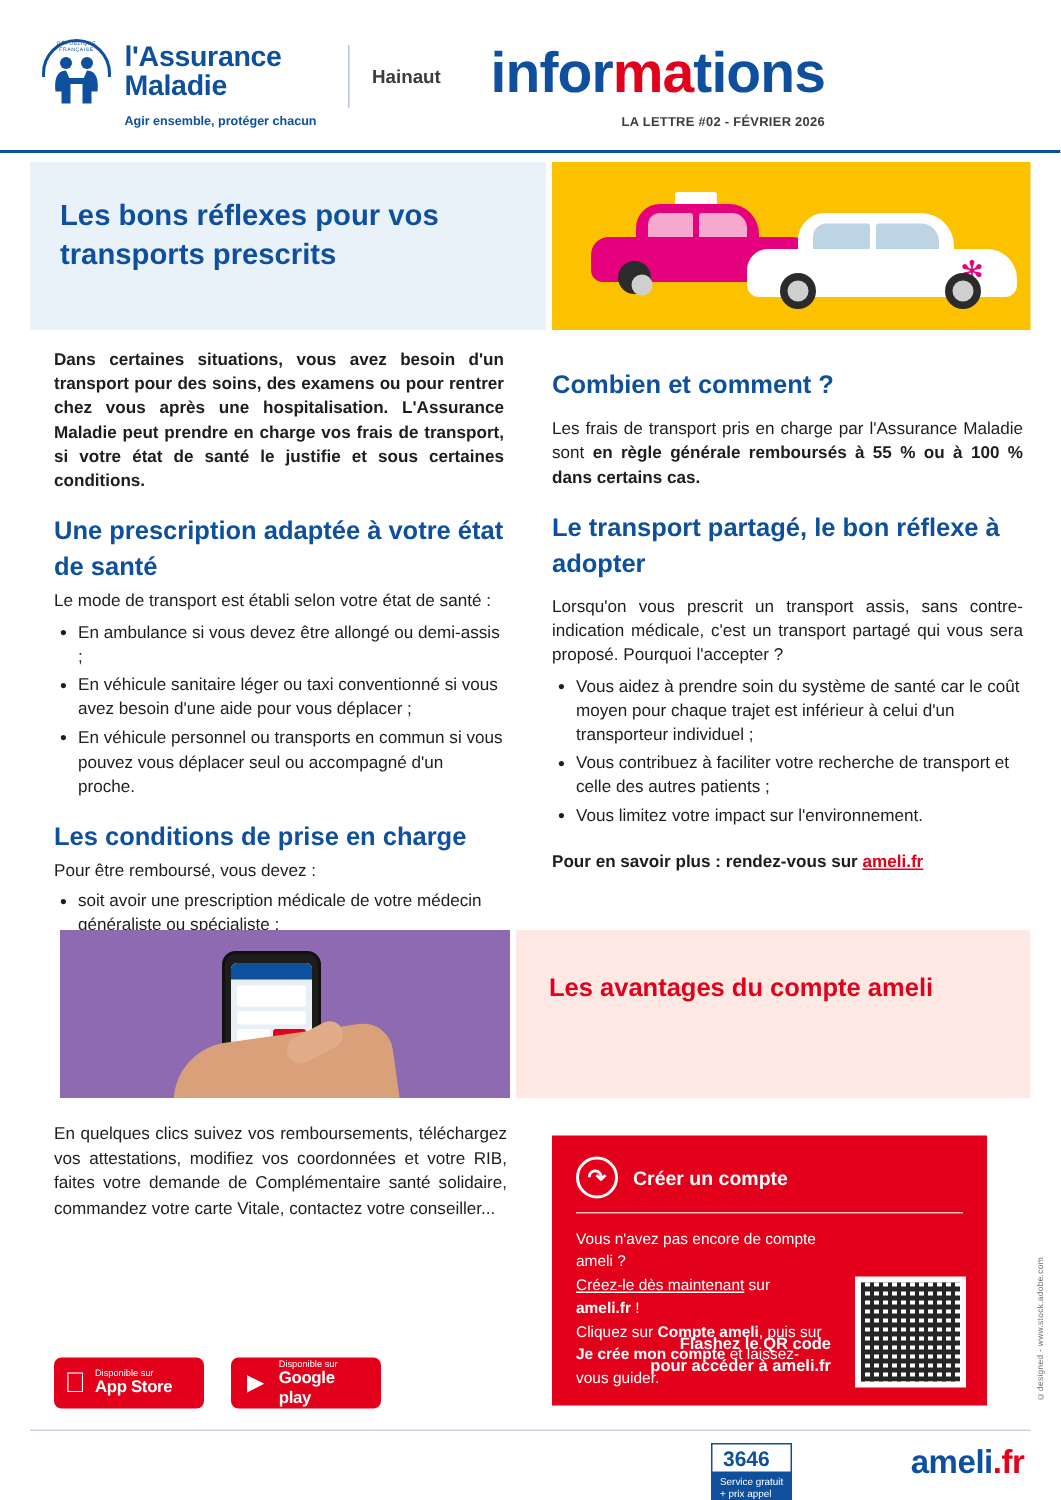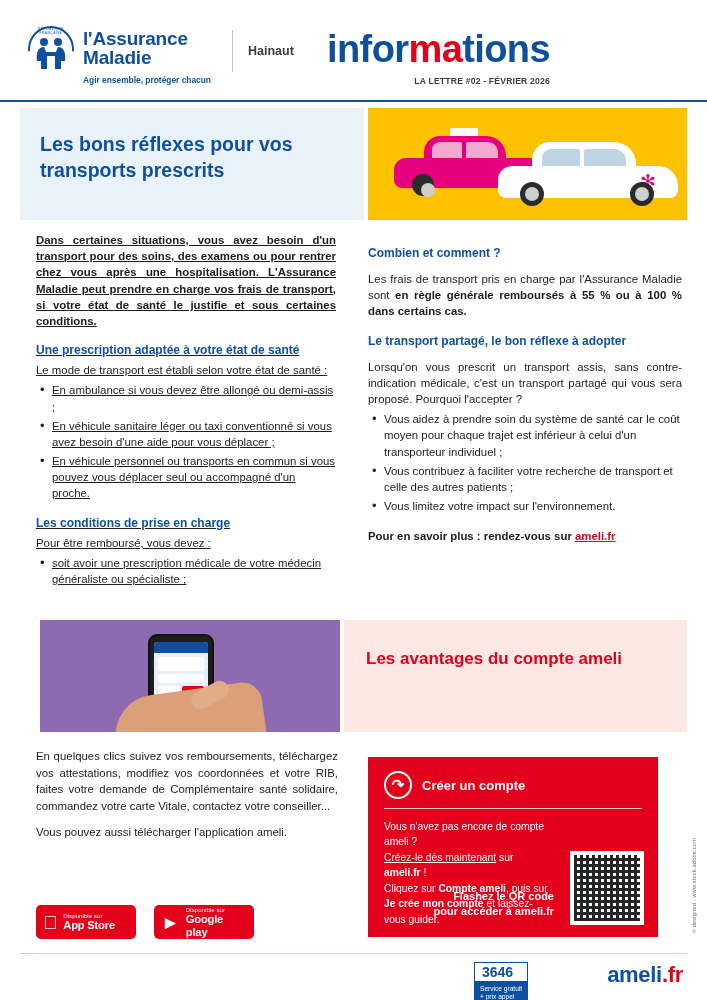--- a/index.html
+++ b/index.html
@@ -128,26 +128,26 @@
   }
   .car-white .wheel i {
     position: absolute; left: 5px; top: 5px; width: 14px; height: 14px;
     background: #cfcfcf; border-radius: 50%; display: block;
   }
   .car-white .w1 { left: 22px; }
   .car-white .w2 { left: 132px; }
 
   
   .col { position: absolute; top: 232px; font-size: 11.4px; line-height: 1.42; color: #1d1d1b; }
-  .col-left { left: 36px; width: 300px; text-decoration: underline; }
+  .col-left { left: 36px; width: 300px; }
   .col-right { left: 368px; width: 314px; }
   .lead { font-weight: bold; text-align: justify; }
   p.body-text { text-align: justify; margin-top: 9px; }
   h3.sub {
-    color: #0e509e; font-size: 12px; font-weight: bold; margin-top: 13px; margin-bottom: 3px;
+    color: #0e509e; font-size: 17px; font-weight: bold; margin-top: 13px; margin-bottom: 3px;
   }
   ul.bullets { list-style: none; margin: 4px 0 0 0; }
   ul.bullets li {
     position: relative; padding-left: 16px; margin-bottom: 3px; text-align: left;
   }
   ul.bullets li::before {
     content: "•"; position: absolute; left: 4px; top: -1px; color: #1d1d1b; font-size: 13px;
   }
   .bold { font-weight: bold; }
   .savoir { margin-top: 14px; font-weight: bold; font-size: 11.4px; }
@@ -369,21 +369,20 @@
     </div>
     <div class="hand"></div>
     <div class="thumb"></div>
   </div>
   <div class="ameli-banner">
     <div class="t">Les avantages du compte ameli</div>
   </div>
 
   <div class="ameli-left">
     <p>En quelques clics suivez vos remboursements, téléchargez vos attestations, modifiez vos coordonnées et votre RIB, faites votre demande de Complémentaire santé solidaire, commandez votre carte Vitale, contactez votre conseiller...</p>
-    <p>Vous pouvez aussi télécharger l'application ameli.</p>
   </div>
 
   <div class="store-row">
     <div class="store">
       <div class="glyph"></div>
       <div class="txts">
         <div class="s1">Disponible sur</div>
         <div class="s2">App Store</div>
       </div>
     </div>

